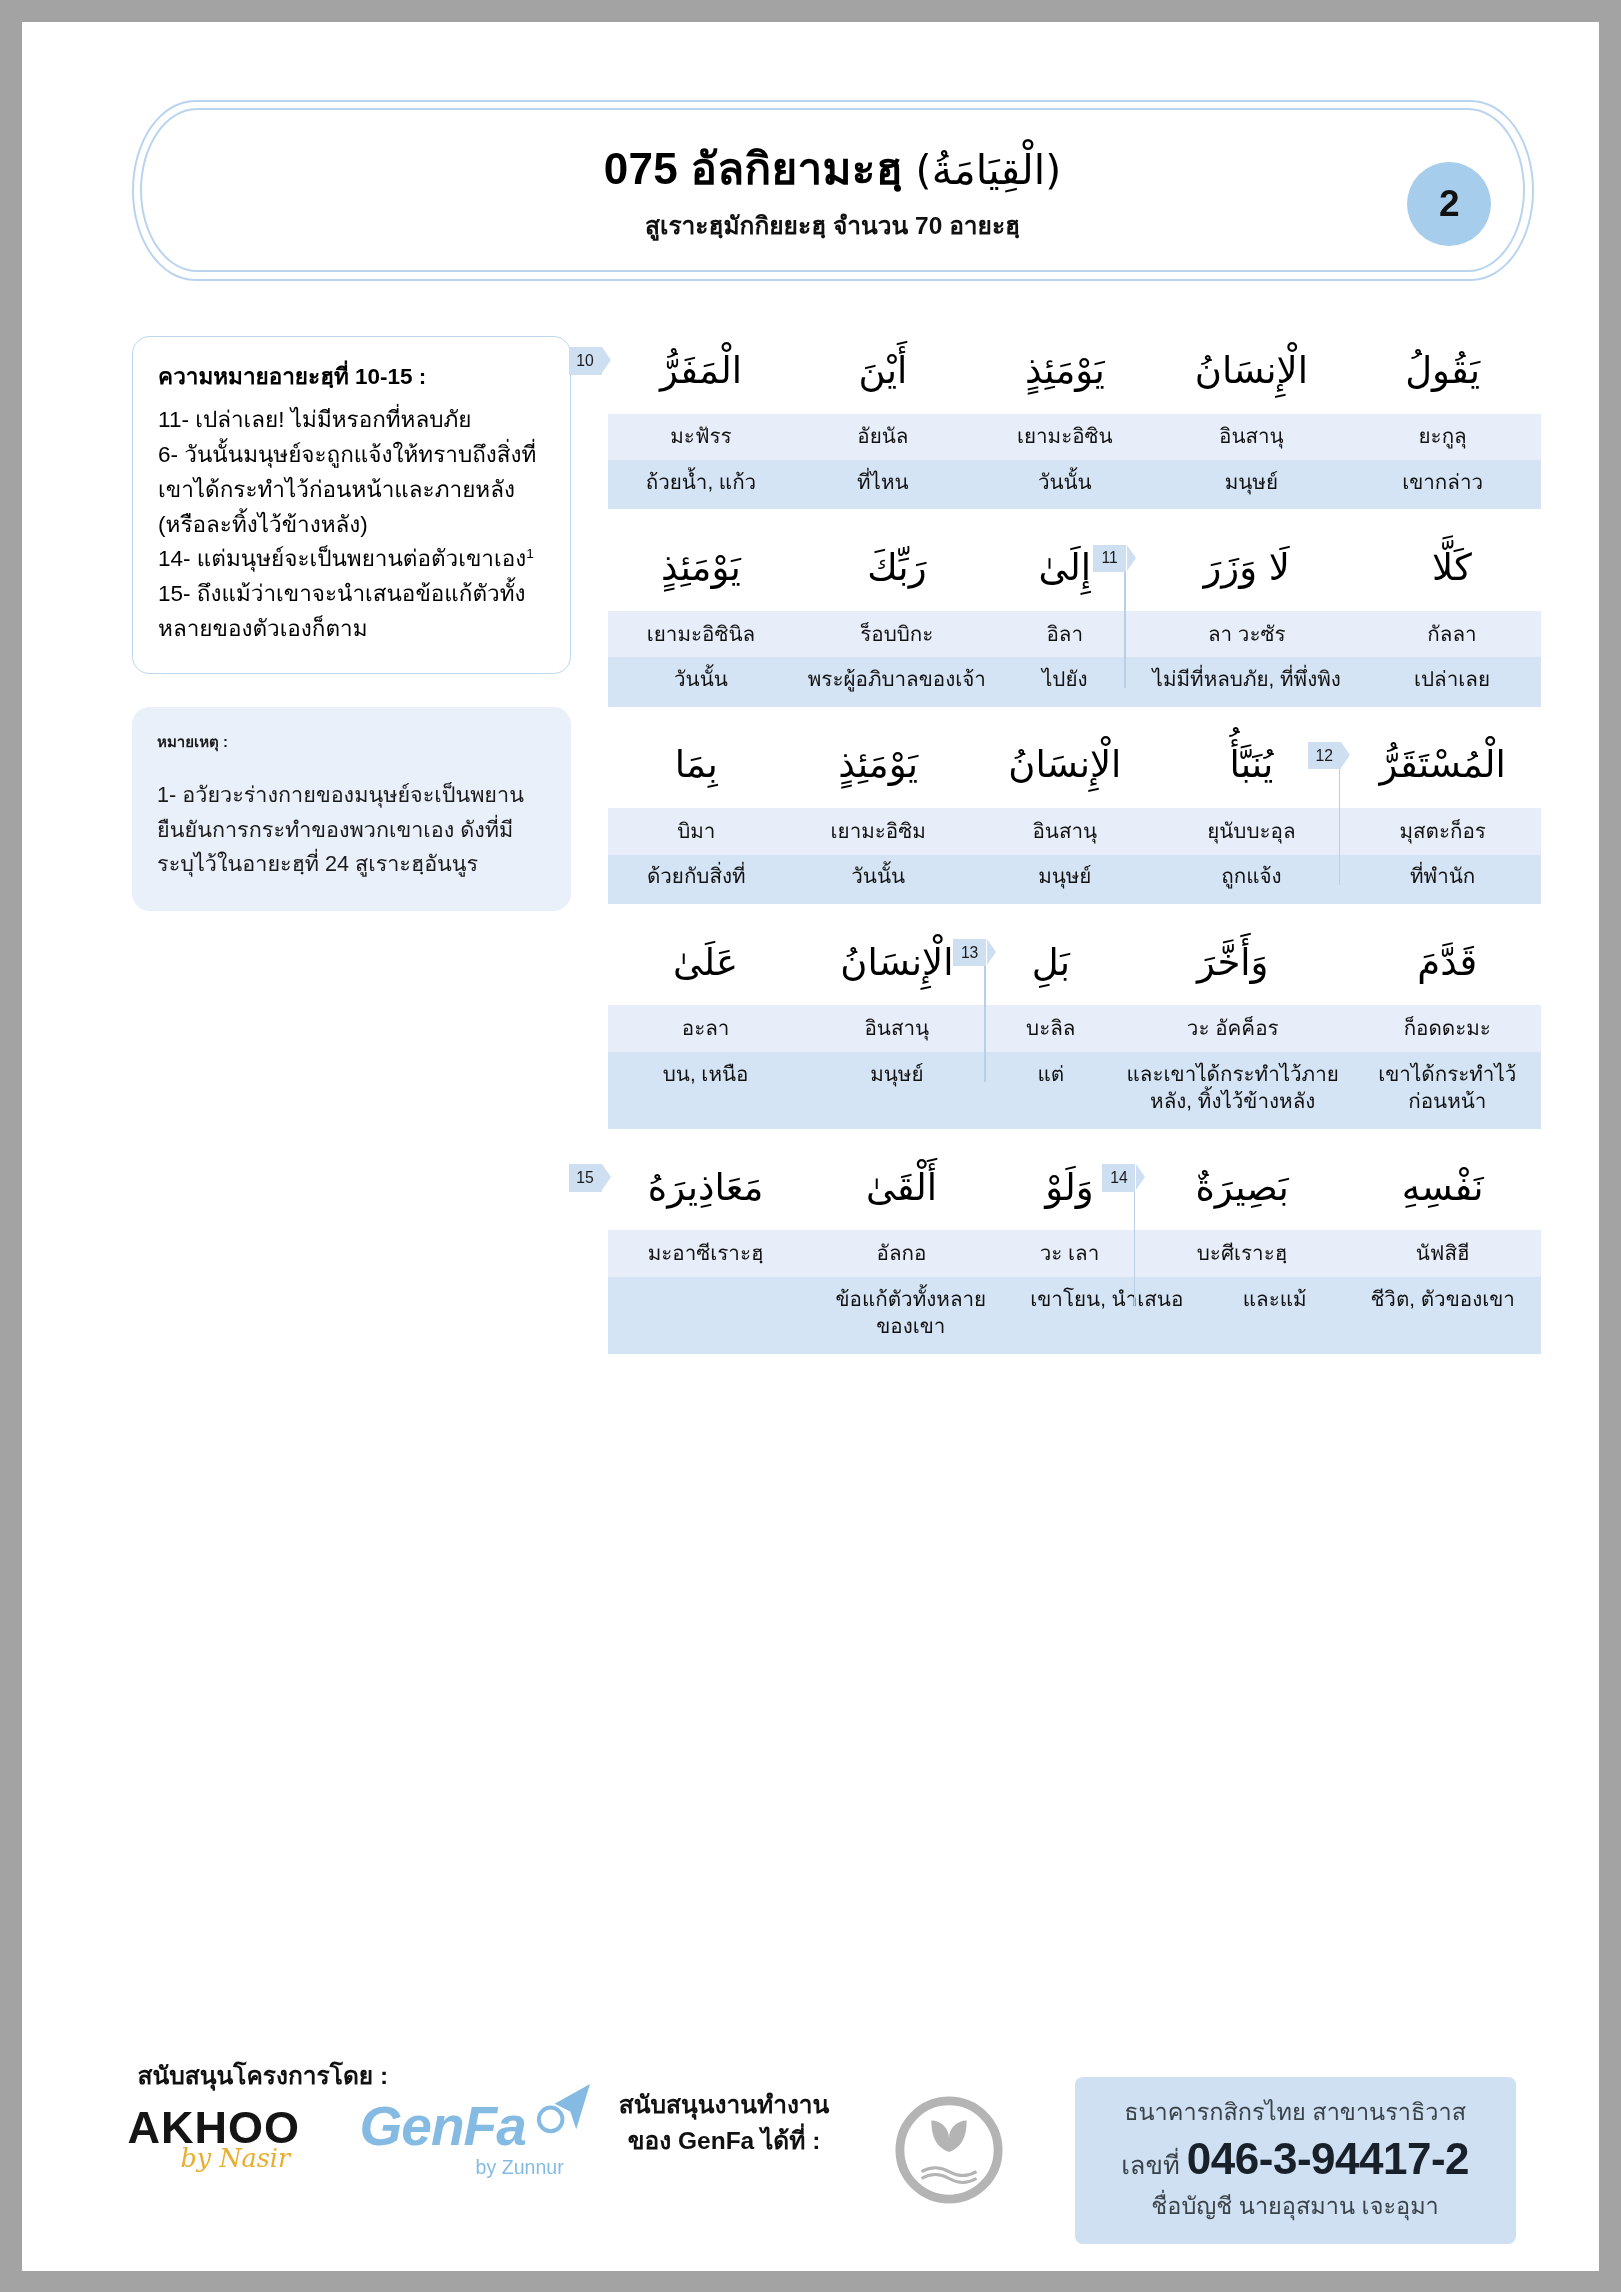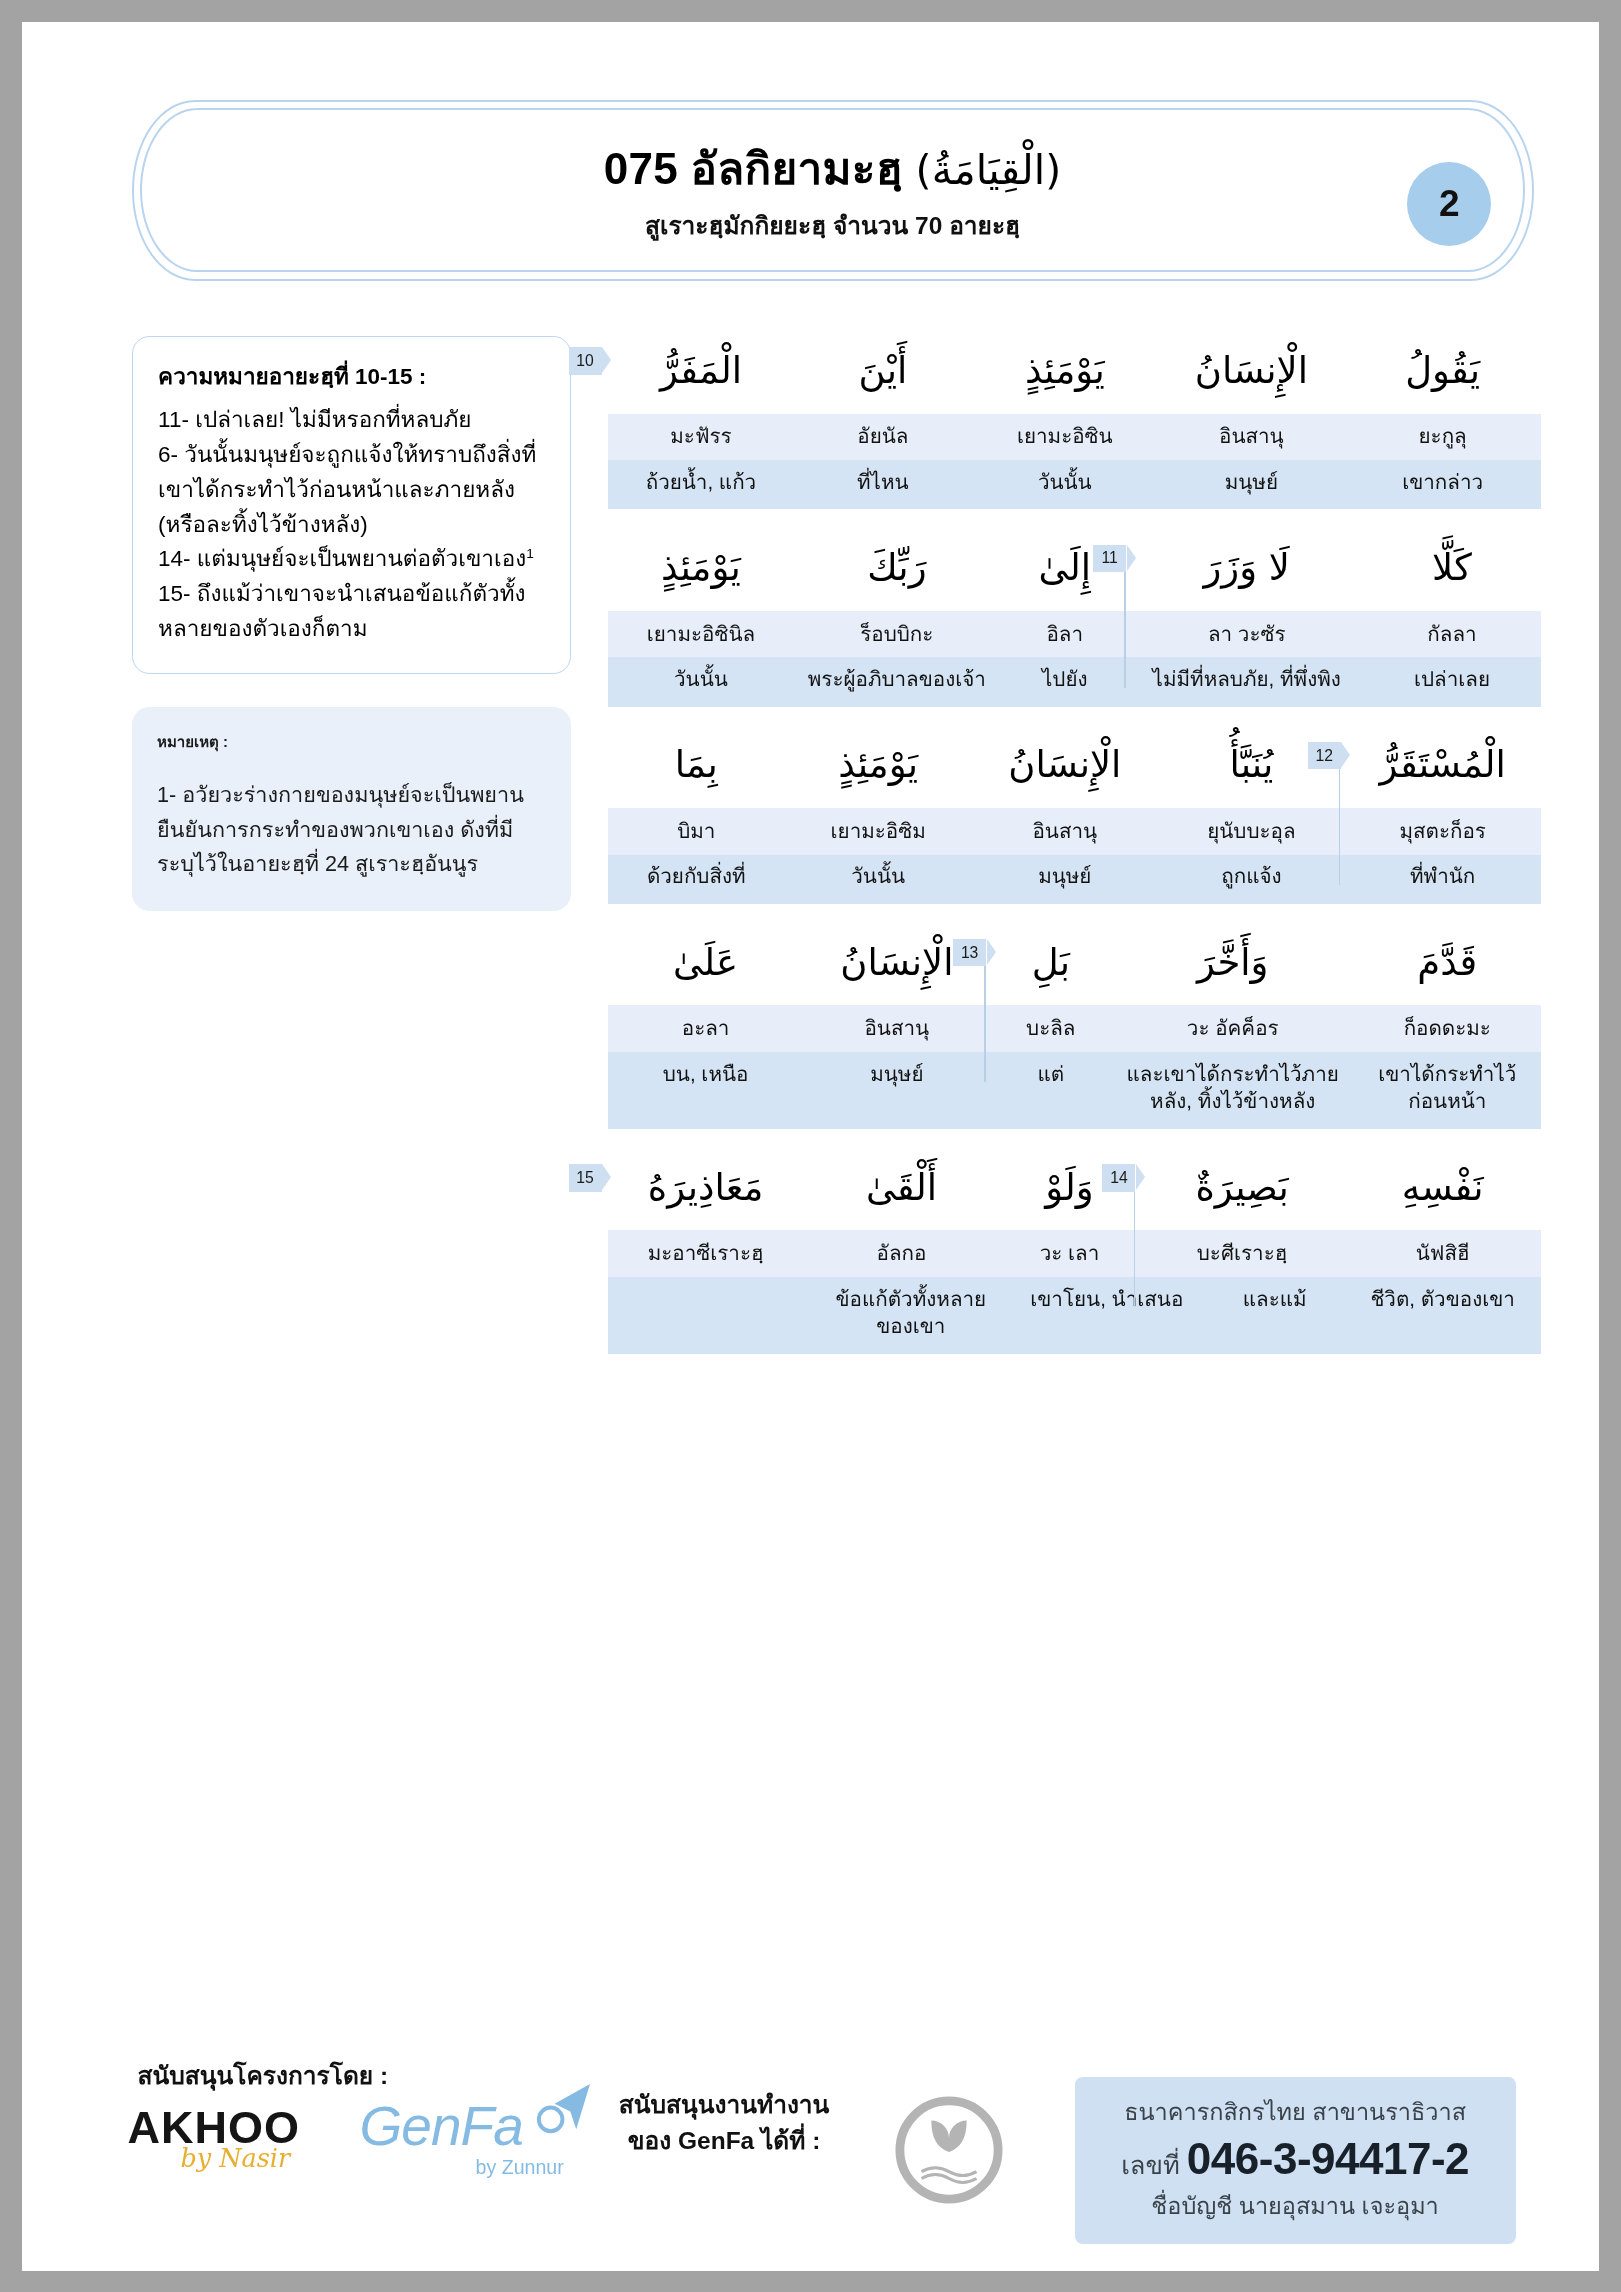--- a/index.html
+++ b/index.html
@@ -257,21 +257,21 @@
     padding-left: 27.4px;
   }
   .genfa-logo {
     position: absolute;
     left: 338px;
     top: 51px;
     width: 216px;
   }
   .genfa-main {
     font-size: 55px;
-    font-weight: normal;
+    font-weight: bold;
     font-style: italic;
     color: #85bbe3;
     line-height: 1;
     letter-spacing: -1px;
   }
   .genfa-sub {
     font-size: 19.6px;
     color: #85bbe3;
     text-align: right;
     padding-right: 11.8px;

